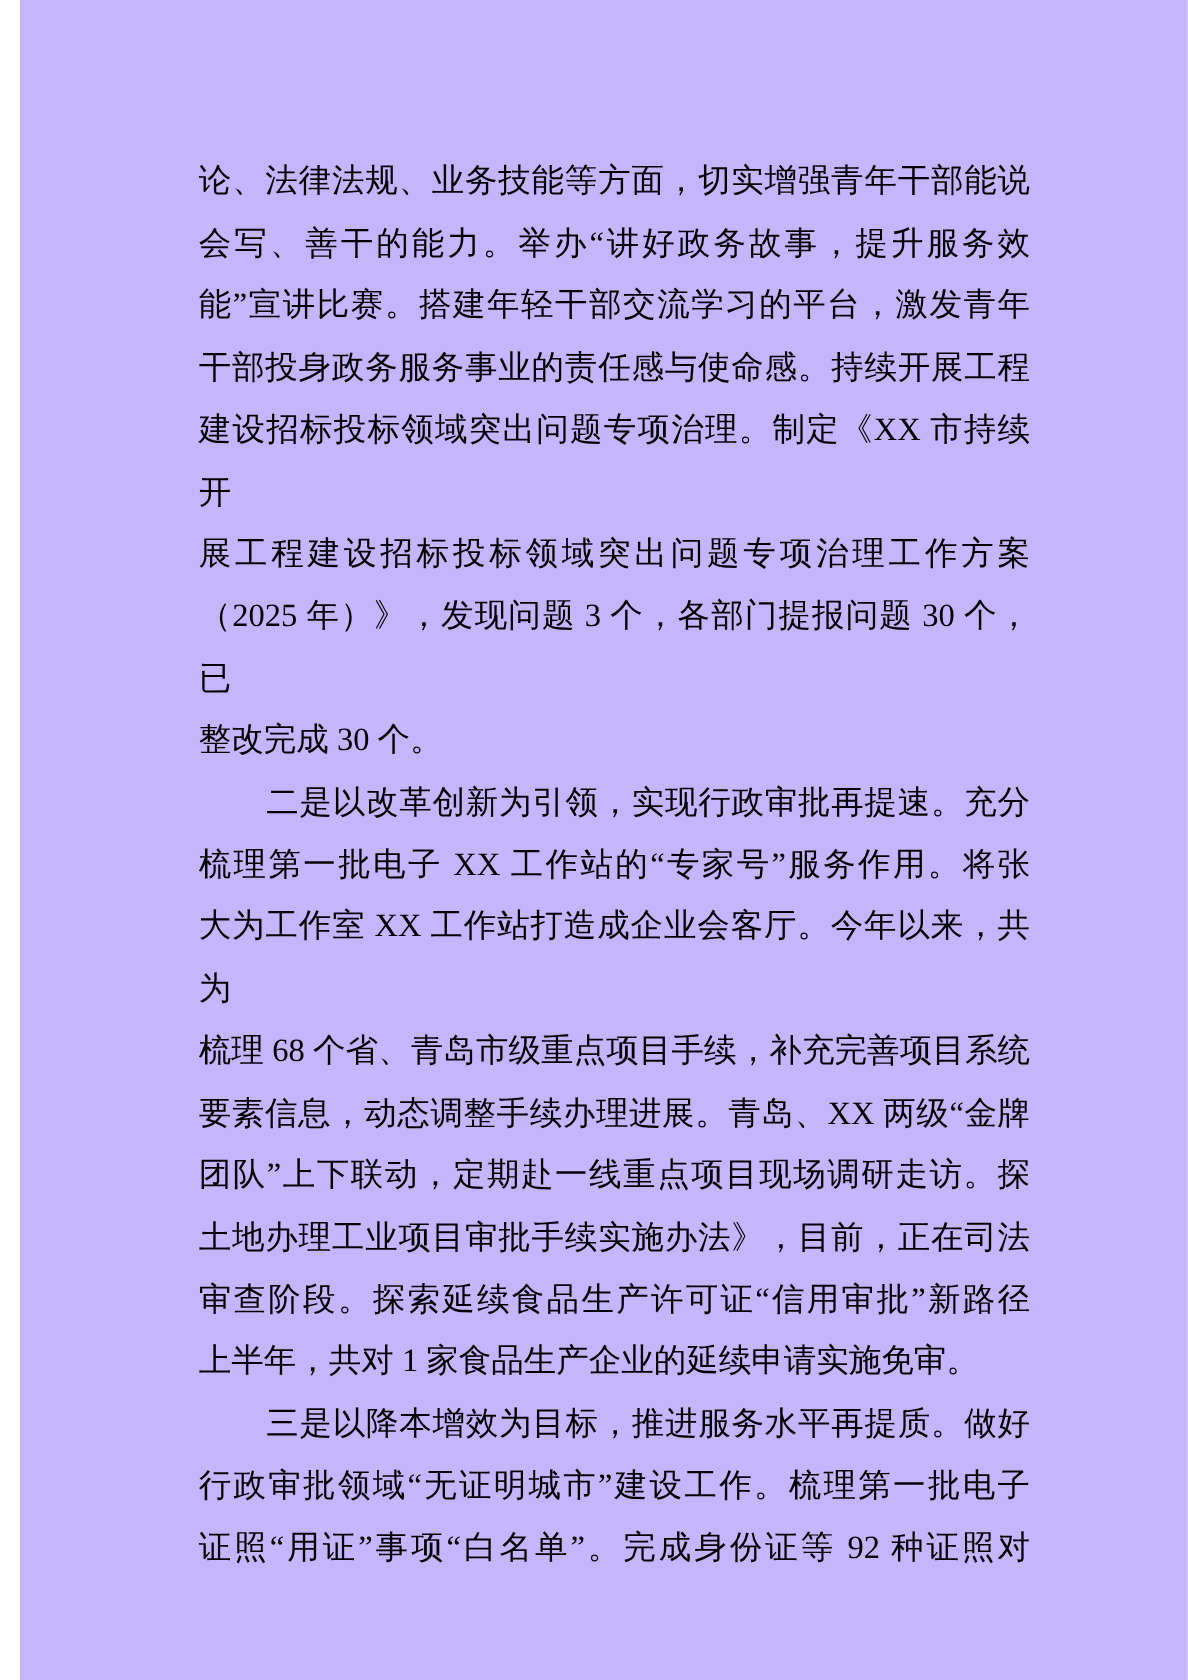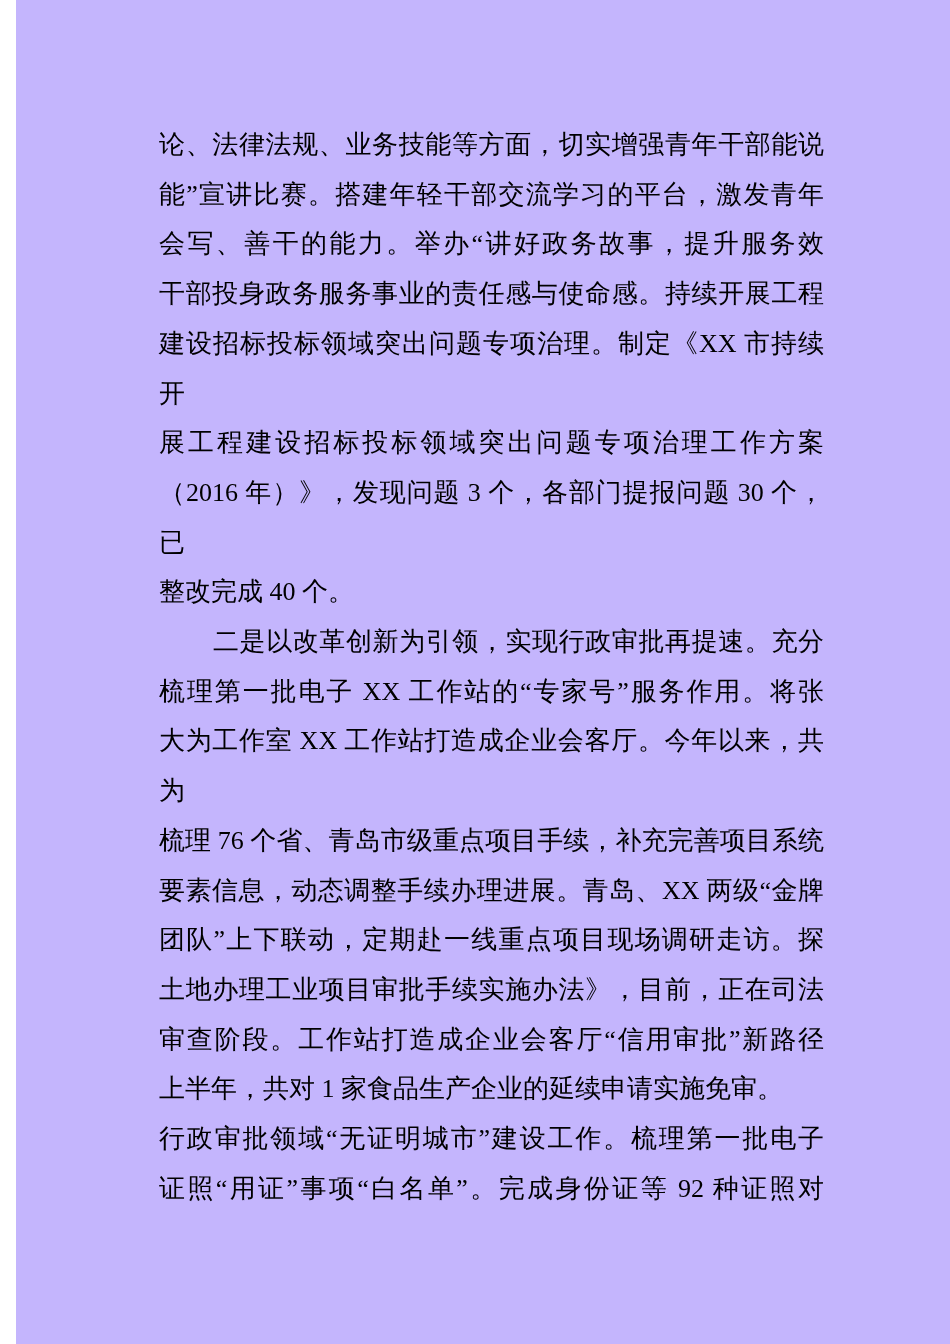--- a/index.html
+++ b/index.html
@@ -43,37 +43,38 @@
     padding-left: 54px;
   }
 </style>
 </head>
 <body>
 
 <div class="page">
   <div class="text-block" id="doc-text">
       <div class="para">
         <div class="line">论、法律法规、业务技能等方面，切实增强青年干部能说</div>
+        <div class="line">会写、善干的能力。举办“讲好政务故事，提升服务效</div>
         <div class="line">能”宣讲比赛。搭建年轻干部交流学习的平台，激发青年</div>
-        <div class="line">会写、善干的能力。举办“讲好政务故事，提升服务效</div>
         <div class="line">干部投身政务服务事业的责任感与使命感。持续开展工程</div>
         <div class="line">建设招标投标领域突出问题专项治理。制定《XX 市持续开</div>
         <div class="line">展工程建设招标投标领域突出问题专项治理工作方案</div>
-        <div class="line">（2016 年）》，发现问题 3 个，各部门提报问题 30 个，已</div>
-        <div class="line end">整改完成 40 个。</div>
+        <div class="line">（2025 年）》，发现问题 3 个，各部门提报问题 30 个，已</div>
+        <div class="line end">整改完成 30 个。</div>
       </div>
       <div class="para">
         <div class="line indent">二是以改革创新为引领，实现行政审批再提速。充分</div>
         <div class="line">梳理第一批电子 XX 工作站的“专家号”服务作用。将张</div>
         <div class="line">大为工作室 XX 工作站打造成企业会客厅。今年以来，共为</div>
-        <div class="line">梳理 76 个省、青岛市级重点项目手续，补充完善项目系统</div>
+        <div class="line">梳理 68 个省、青岛市级重点项目手续，补充完善项目系统</div>
         <div class="line">要素信息，动态调整手续办理进展。青岛、XX 两级“金牌</div>
         <div class="line">团队”上下联动，定期赴一线重点项目现场调研走访。探</div>
         <div class="line">土地办理工业项目审批手续实施办法》，目前，正在司法</div>
-        <div class="line">审查阶段。工作站打造成企业会客厅“信用审批”新路径</div>
+        <div class="line">审查阶段。探索延续食品生产许可证“信用审批”新路径</div>
         <div class="line end">上半年，共对 1 家食品生产企业的延续申请实施免审。</div>
       </div>
       <div class="para">
+        <div class="line indent">三是以降本增效为目标，推进服务水平再提质。做好</div>
         <div class="line">行政审批领域“无证明城市”建设工作。梳理第一批电子</div>
         <div class="line">证照“用证”事项“白名单”。完成身份证等 92 种证照对</div>
       </div>
     </div>
 </div>
 
 </body></html>

